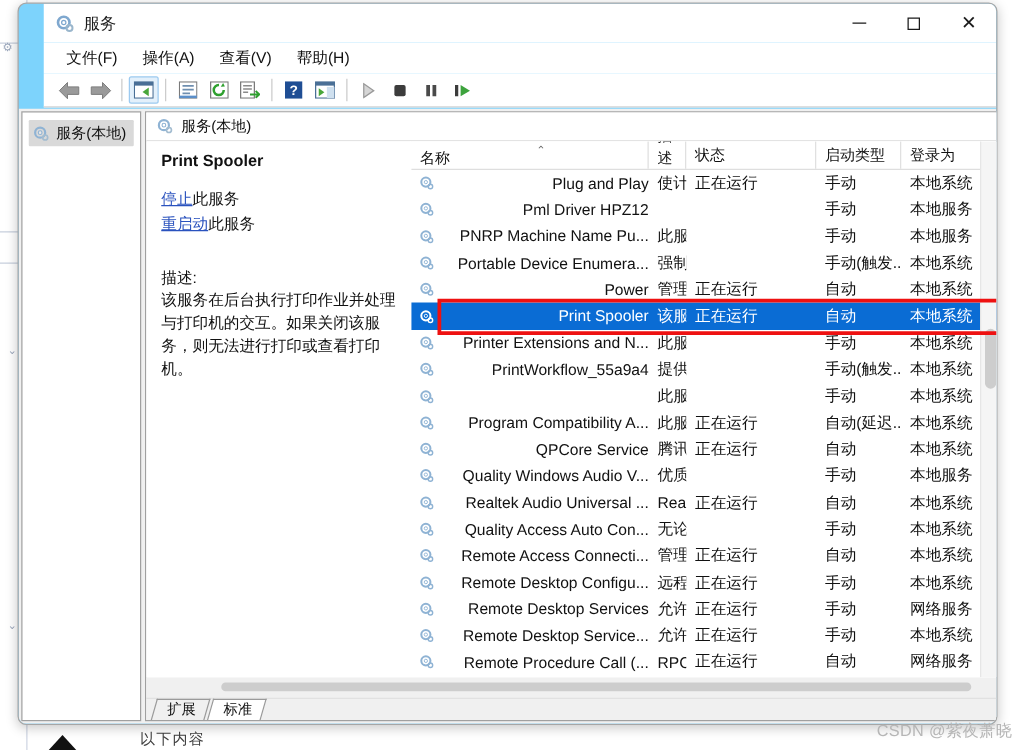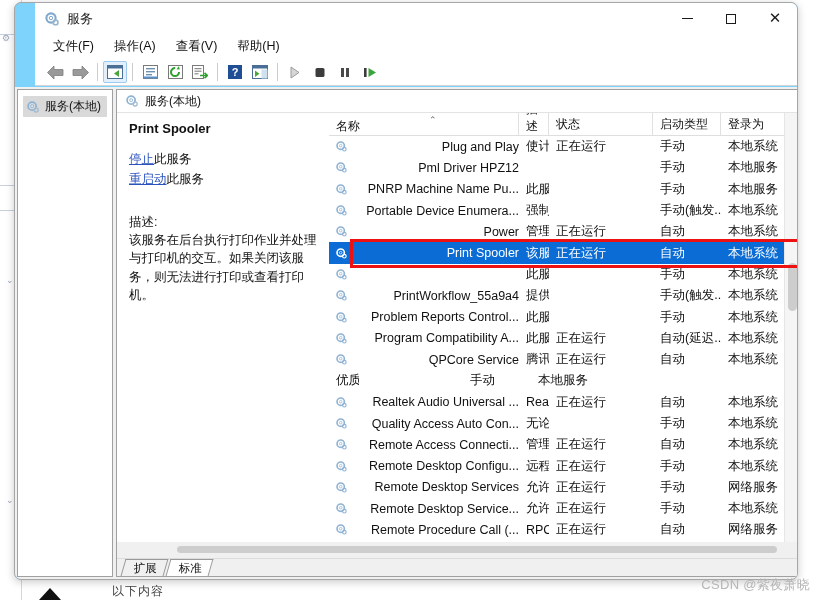--- a/index.html
+++ b/index.html
@@ -454,20 +454,21 @@
                   <div class="cell" style="width: 68px;">自动</div>
                   <div class="cell" style="width: 78px;">本地系统</div>
                 </div>
                 <div class="row">
                   <div class="cell name" style="width: 190px;">
                     <svg class="gear" width="13" height="13" viewBox="0 0 16 16">
                       <circle cx="7" cy="7" r="4.5" fill="none" stroke="#8fb3d4" stroke-width="2"></circle>
                       <circle cx="7" cy="7" r="1.6" fill="#ffffff" stroke="#8fb3d4" stroke-width="0.9"></circle>
                       <circle cx="11.5" cy="11.3" r="2.2" fill="none" stroke="#8fb3d4" stroke-width="1.4"></circle>
                     </svg>
+                    <span>Printer Extensions and N...</span>
                   </div>
                   <div class="cell" style="width: 30px;">此服...</div>
                   <div class="cell" style="width: 104px;"></div>
                   <div class="cell" style="width: 68px;">手动</div>
                   <div class="cell" style="width: 78px;">本地系统</div>
                 </div>
                 <div class="row">
                   <div class="cell name" style="width: 190px;">
                     <svg class="gear" width="13" height="13" viewBox="0 0 16 16">
                       <circle cx="7" cy="7" r="4.5" fill="none" stroke="#8fb3d4" stroke-width="2"></circle>
@@ -481,21 +482,20 @@
                   <div class="cell" style="width: 68px;">手动(触发...</div>
                   <div class="cell" style="width: 78px;">本地系统</div>
                 </div>
                 <div class="row">
                   <div class="cell name" style="width: 190px;">
                     <svg class="gear" width="13" height="13" viewBox="0 0 16 16">
                       <circle cx="7" cy="7" r="4.5" fill="none" stroke="#8fb3d4" stroke-width="2"></circle>
                       <circle cx="7" cy="7" r="1.6" fill="#ffffff" stroke="#8fb3d4" stroke-width="0.9"></circle>
                       <circle cx="11.5" cy="11.3" r="2.2" fill="none" stroke="#8fb3d4" stroke-width="1.4"></circle>
                     </svg>
-                    <span>Problem Reports Control...</span>
                   </div>
                   <div class="cell" style="width: 30px;">此服...</div>
                   <div class="cell" style="width: 104px;"></div>
                   <div class="cell" style="width: 68px;">手动</div>
                   <div class="cell" style="width: 78px;">本地系统</div>
                 </div>
                 <div class="row">
                   <div class="cell name" style="width: 190px;">
                     <svg class="gear" width="13" height="13" viewBox="0 0 16 16">
                       <circle cx="7" cy="7" r="4.5" fill="none" stroke="#8fb3d4" stroke-width="2"></circle>
@@ -517,20 +517,28 @@
                       <circle cx="11.5" cy="11.3" r="2.2" fill="none" stroke="#8fb3d4" stroke-width="1.4"></circle>
                     </svg>
                     <span>QPCore Service</span>
                   </div>
                   <div class="cell" style="width: 30px;">腾讯...</div>
                   <div class="cell" style="width: 104px;">正在运行</div>
                   <div class="cell" style="width: 68px;">自动</div>
                   <div class="cell" style="width: 78px;">本地系统</div>
                 </div>
                 <div class="row">
+                  <div class="cell name" style="width: 190px;">
+                    <svg class="gear" width="13" height="13" viewBox="0 0 16 16">
+                      <circle cx="7" cy="7" r="4.5" fill="none" stroke="#8fb3d4" stroke-width="2"></circle>
+                      <circle cx="7" cy="7" r="1.6" fill="#ffffff" stroke="#8fb3d4" stroke-width="0.9"></circle>
+                      <circle cx="11.5" cy="11.3" r="2.2" fill="none" stroke="#8fb3d4" stroke-width="1.4"></circle>
+                    </svg>
+                    <span>Quality Windows Audio V...</span>
+                  </div>
                   <div class="cell" style="width: 30px;">优质 ...</div>
                   <div class="cell" style="width: 104px;"></div>
                   <div class="cell" style="width: 68px;">手动</div>
                   <div class="cell" style="width: 78px;">本地服务</div>
                 </div>
                 <div class="row">
                   <div class="cell name" style="width: 190px;">
                     <svg class="gear" width="13" height="13" viewBox="0 0 16 16">
                       <circle cx="7" cy="7" r="4.5" fill="none" stroke="#8fb3d4" stroke-width="2"></circle>
                       <circle cx="7" cy="7" r="1.6" fill="#ffffff" stroke="#8fb3d4" stroke-width="0.9"></circle>

